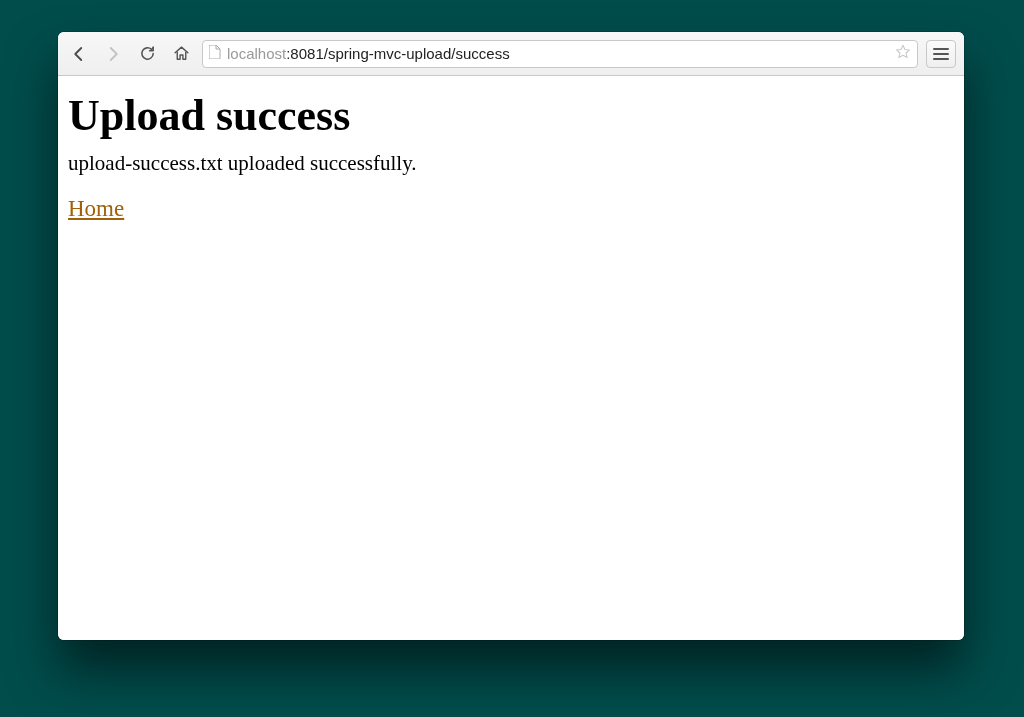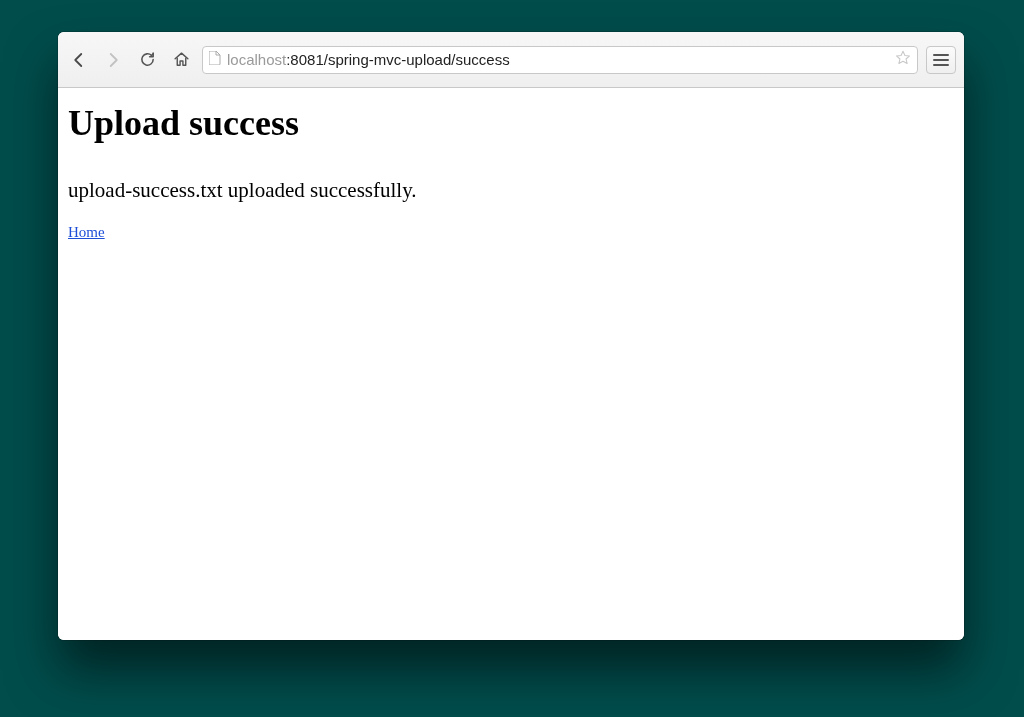--- a/index.html
+++ b/index.html
@@ -75,21 +75,21 @@
     .file-icon { color: #888; }
     .overflow-dot {
       position: absolute;
       right: 12px;
       top: 10px;
       color: #666;
       font-size: 12px;
     }
     
     .toolbar {
-      height: 56px;
+      height: 44px;
       background: linear-gradient(#f7f7f7, #efefef);
       border-bottom: 1px solid #c8c8c8;
       display: flex;
       align-items: center;
       padding: 0 8px;
       gap: 8px;
       justify-content: flex-end;
     }
     .nav-btn, .icon-btn {
       width: 26px; height: 26px;
@@ -126,32 +126,32 @@
     
     .content {
       flex: 1;
       background: #fff;
       padding: 14px 10px;
       color: #000;
     }
     .content h1 {
       font-family: "Times New Roman", Times, serif;
       font-weight: 700;
-      font-size: 36px;
-      margin-bottom: 34px;
+      font-size: 44px;
+      margin-bottom: 10px;
     }
     .content p {
       font-family: "Times New Roman", Times, serif;
       font-size: 21px;
       margin-bottom: 20px;
     }
     .content a.homelink {
       font-family: "Times New Roman", Times, serif;
-      font-size: 15px;
-      color: #1d4ed8;
+      font-size: 23px;
+      color: #a16207;
       text-decoration: underline;
       cursor: pointer;
     }
     .url-text { font-family: Arial, sans-serif; }
   </style>
 </head>
 <body>
 
 <div class="window">
 

